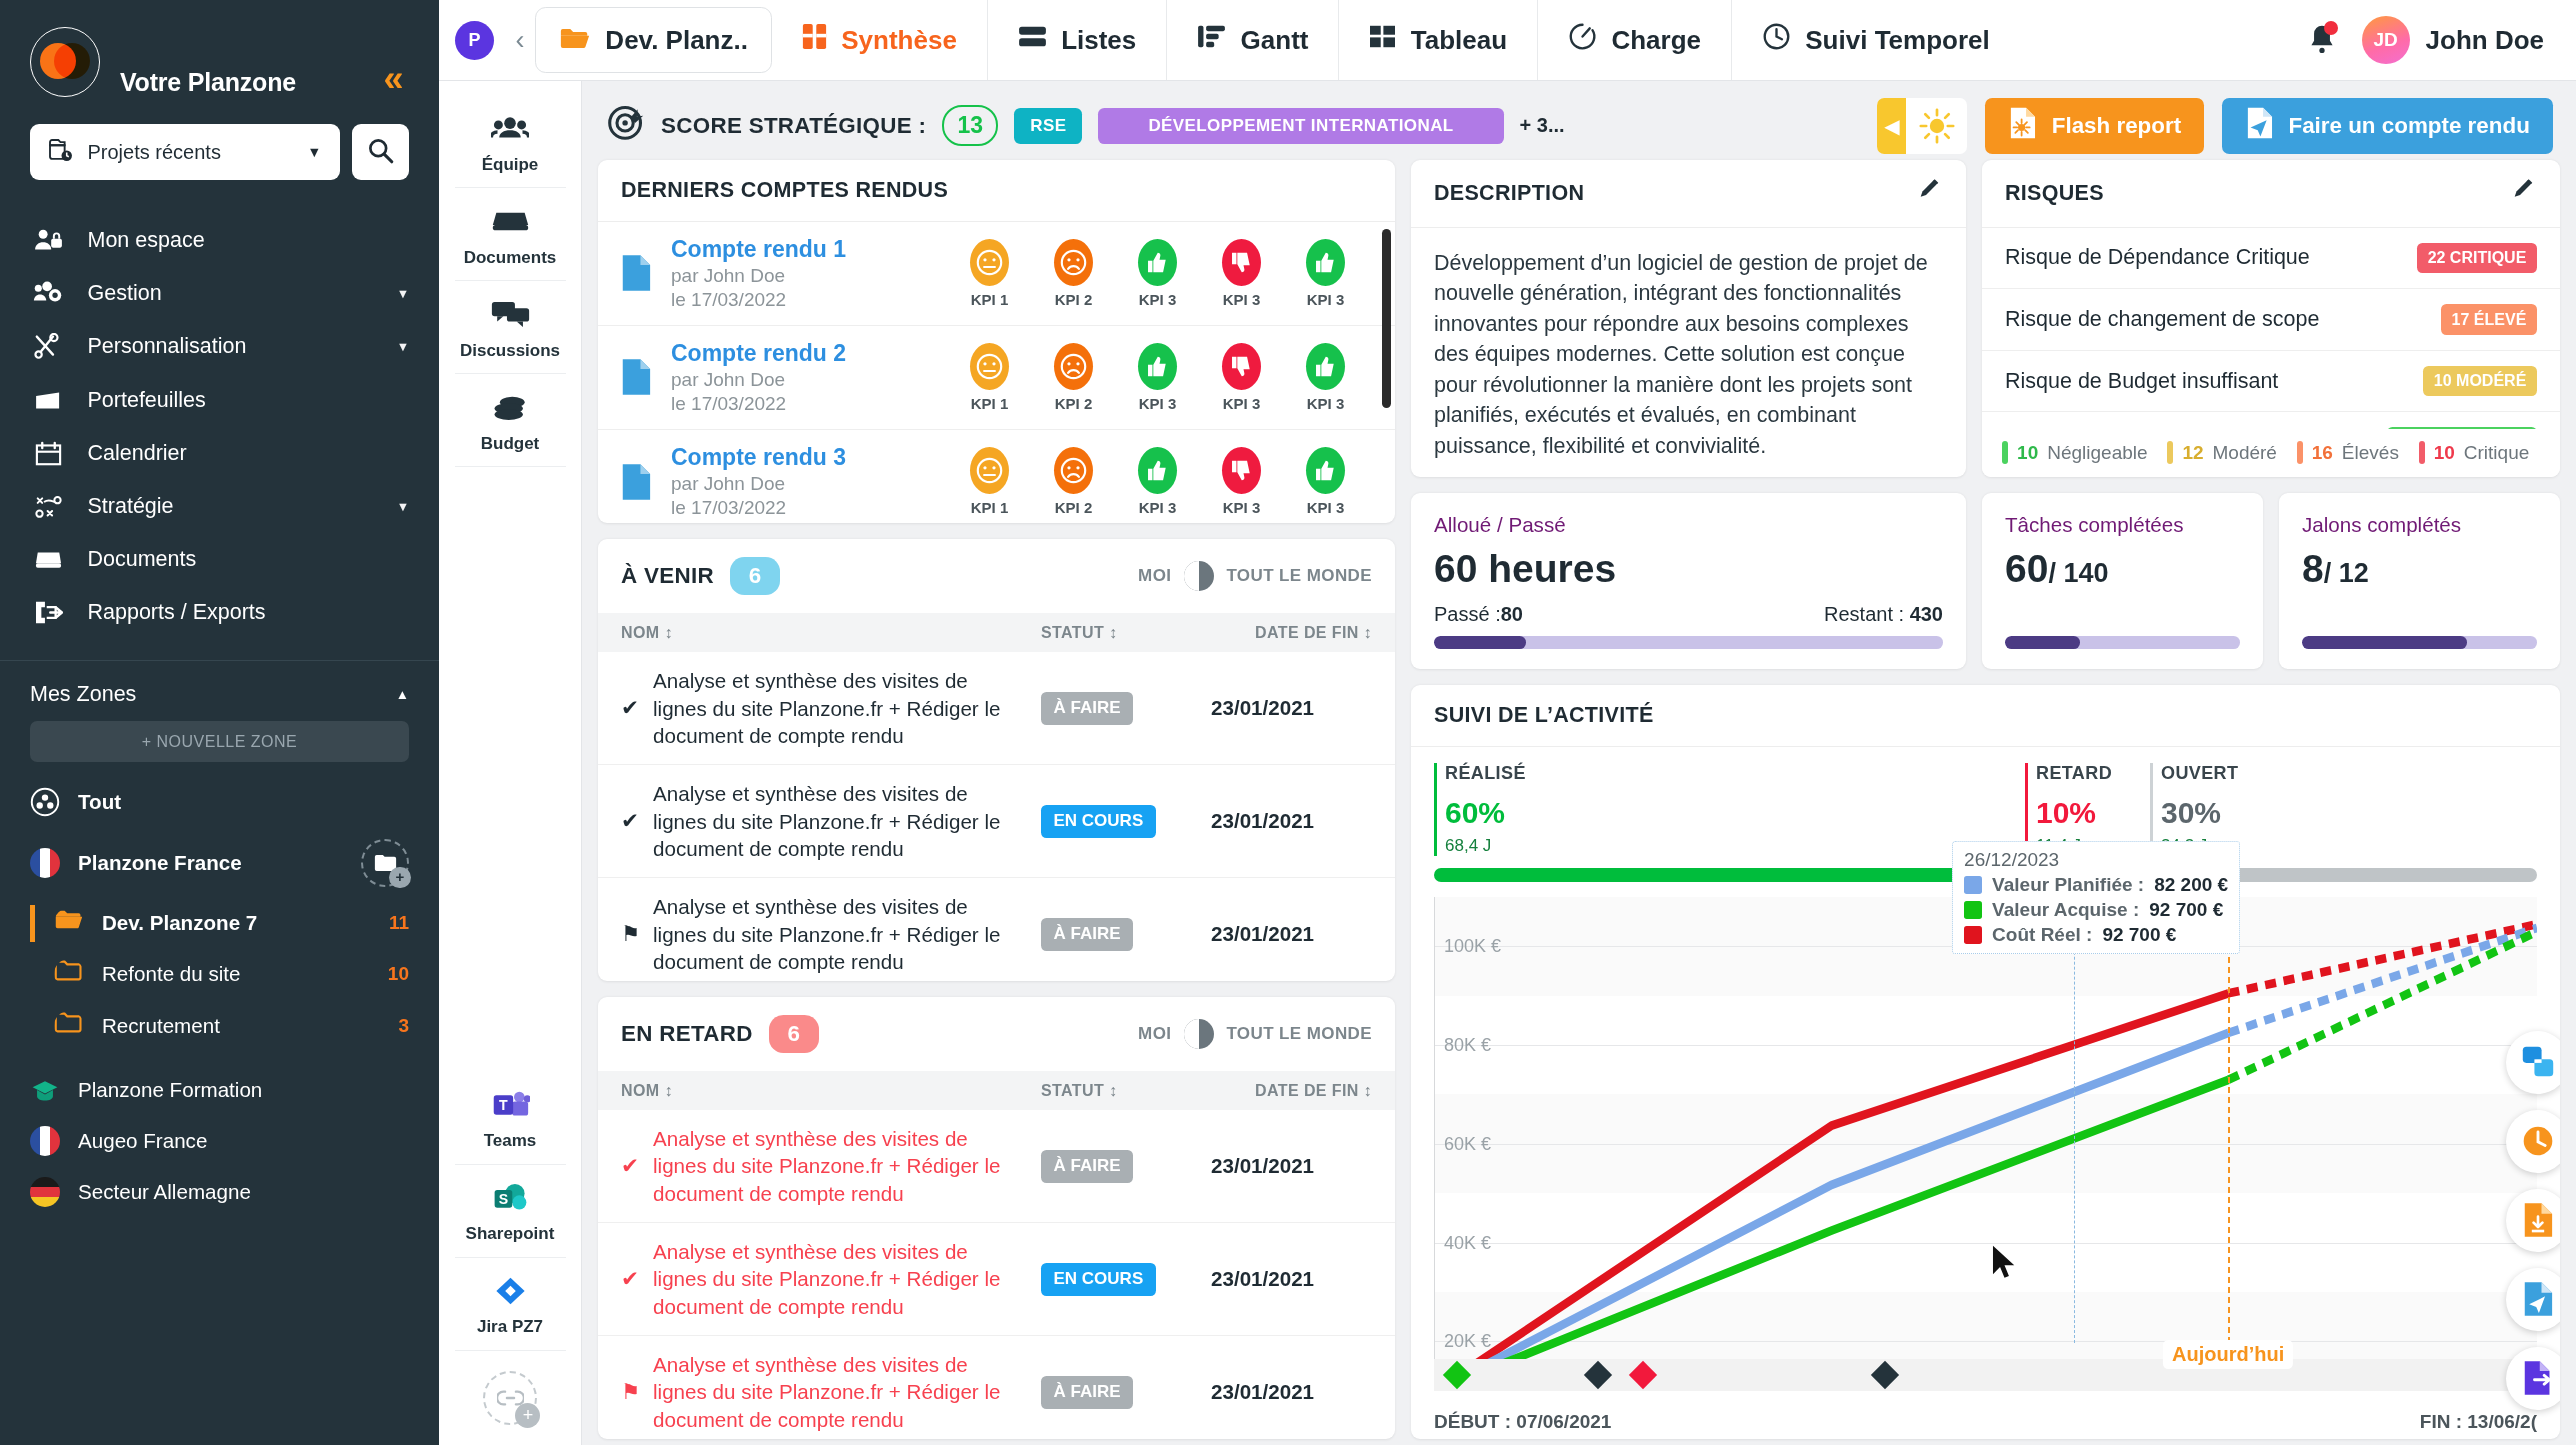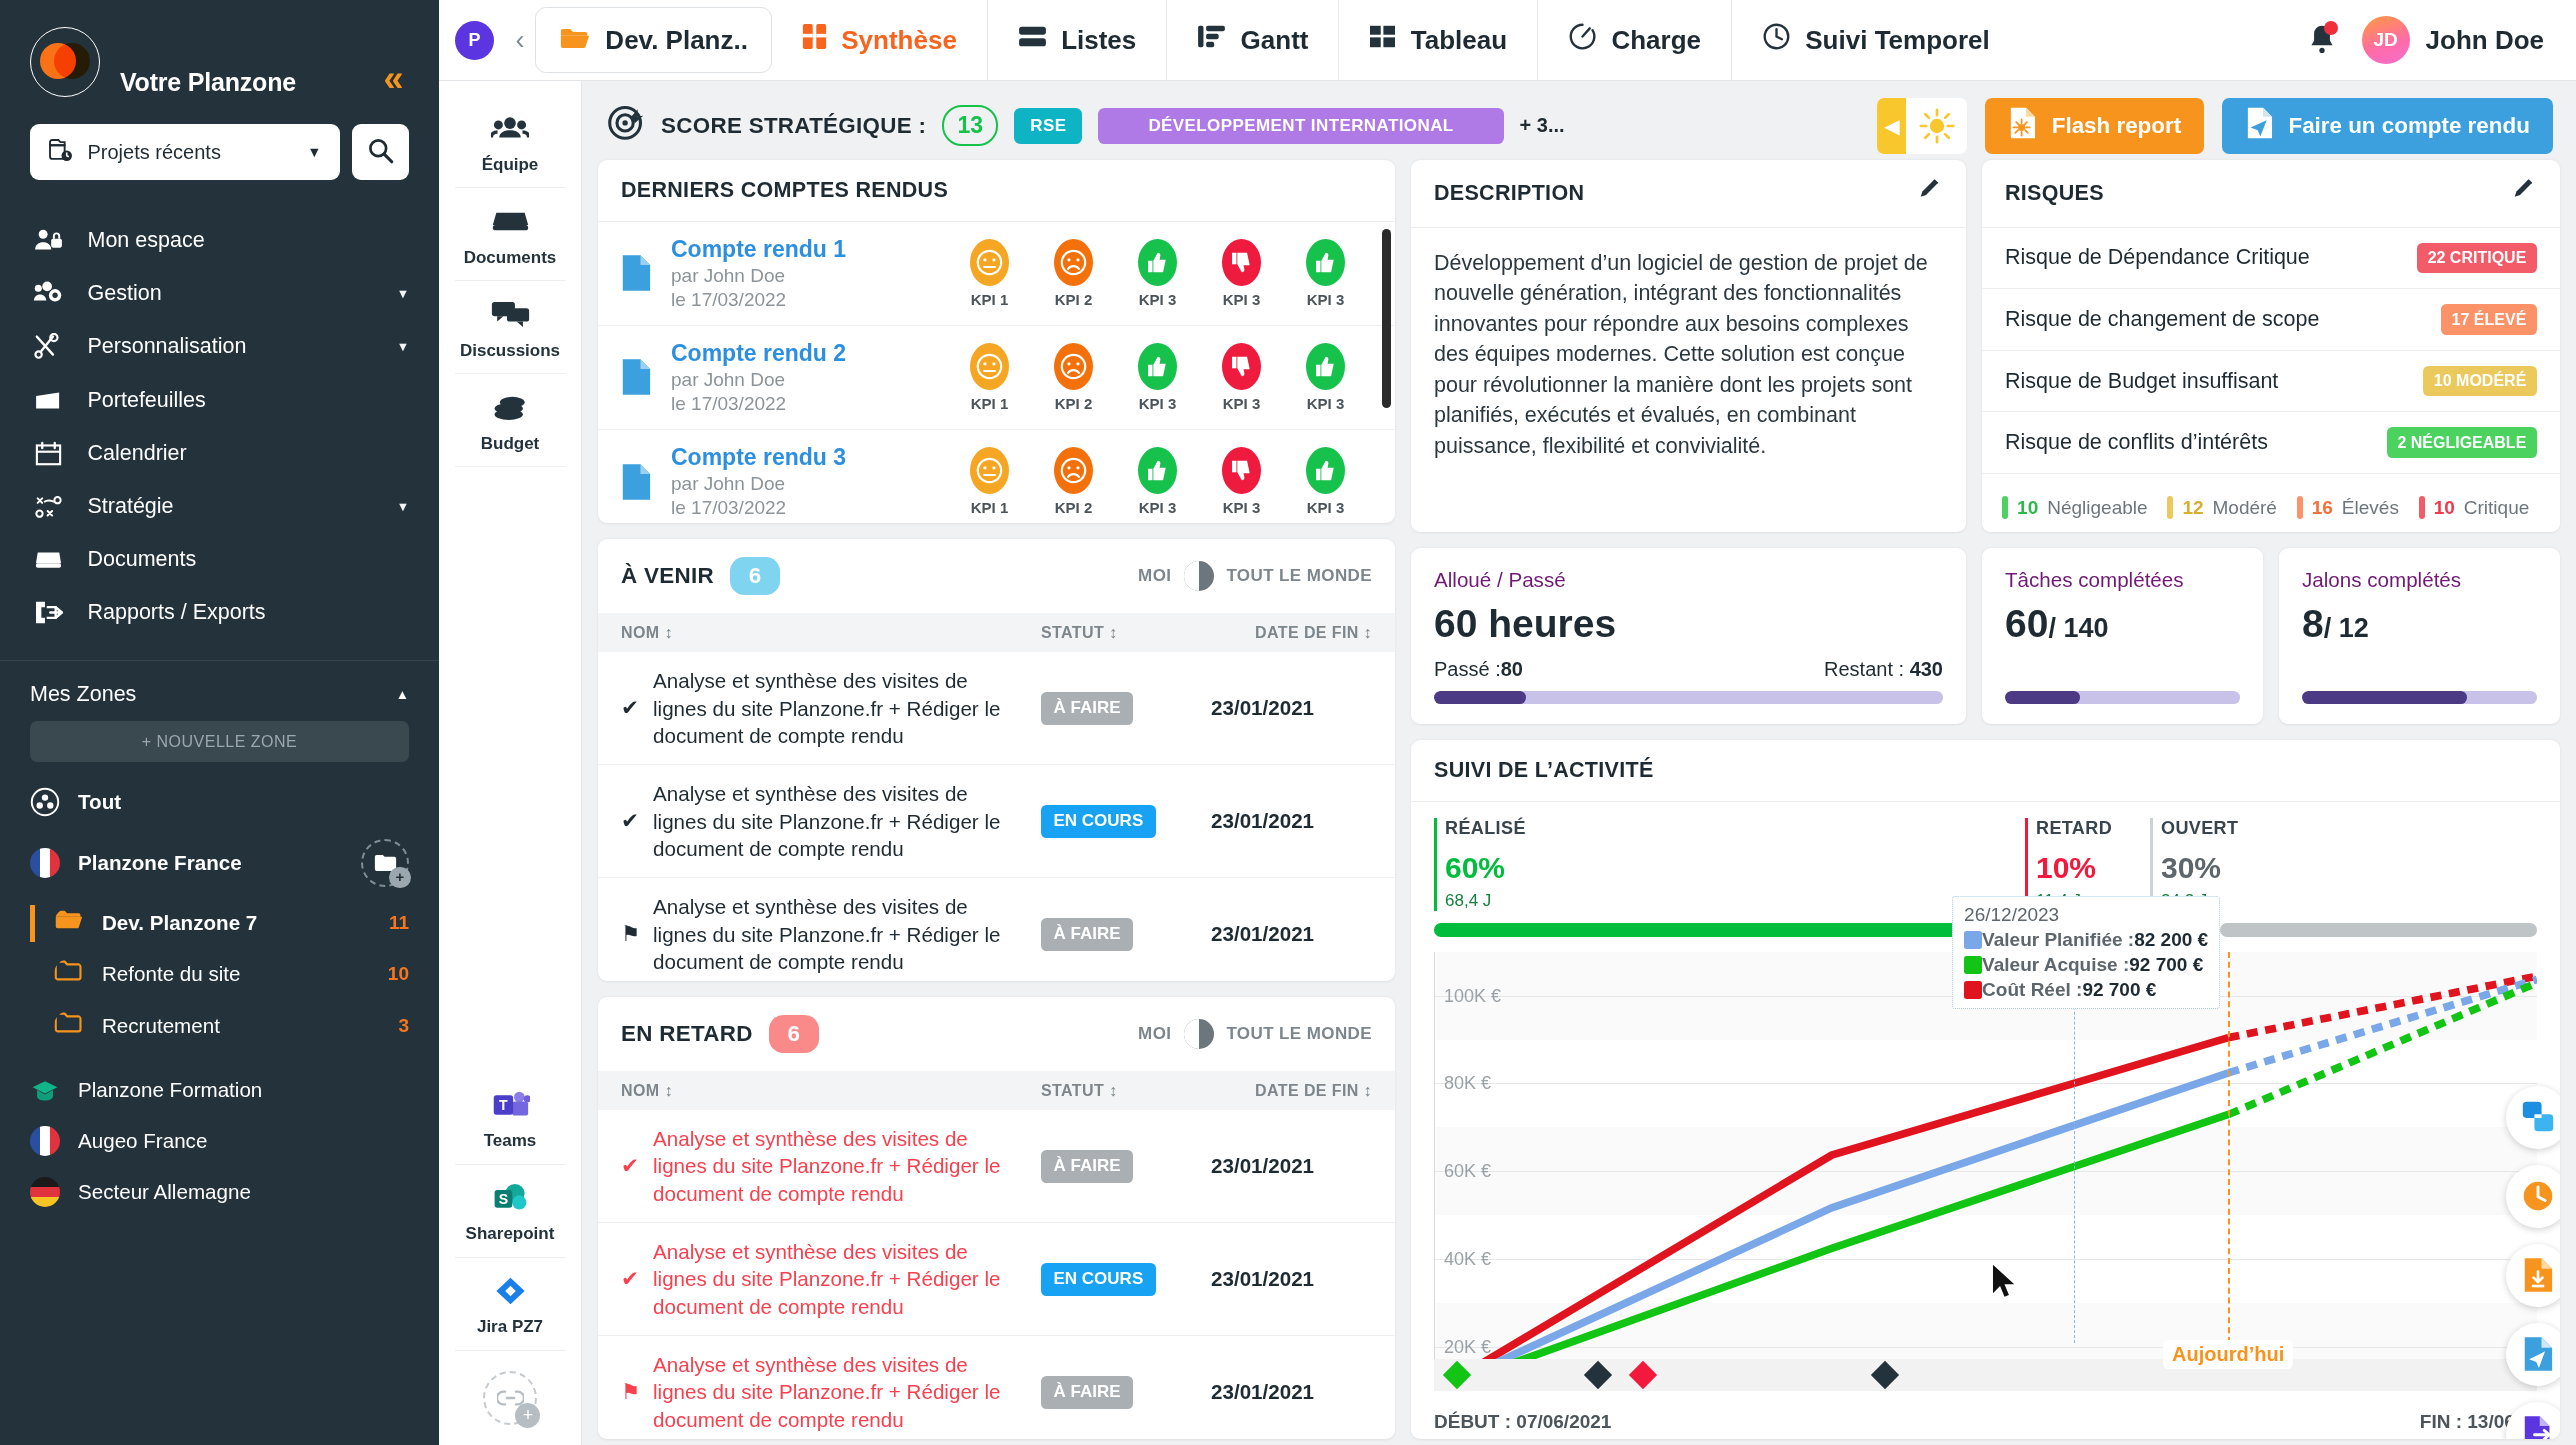--- a/index.html
+++ b/index.html
@@ -216,21 +216,21 @@
   .trow .nom { flex: 1; font-size: 20.6px; line-height: 1.35; padding-right: 18px; }
   .trow .stat { width: 170px; }
   .trow .date { width: 161px; text-align: left; font-size: 20.6px; font-weight: bold; }
   .pill { display: inline-block; border-radius: 5.4px; color: #fff; font-size: 17px; font-weight: bold; padding: 6.3px 12.5px; }
   .pill.todo { background: #a9afb3; }
   .pill.doing { background: #17a2f3; }
   .late .nom, .late .mark { color: #f7414f; }
   .late .date { color: #1f2b33; }
 
   
-  .row-desc { display: flex; gap: 16px; height: 372px; }
+  .row-desc { display: flex; gap: 16px; height: 317px; }
   .desc { width: 555px; flex: 0 0 555px; }
   .desc-body { padding: 20px 23px; font-size: 21.5px; line-height: 1.42; color: #2b3840; }
   .risks { flex: 1; min-width: 0; position: relative; }
   .risk-row { display: flex; align-items: center; padding: 15px 23px; border-bottom: 0.9px solid #eeeeee; }
   .risk-row .nm { font-size: 21.5px; flex: 1; }
   .rpill { border-radius: 5.4px; color: #fff; font-size: 16px; font-weight: bold; padding: 6.3px 10.7px; white-space: nowrap; }
   .risk-legend {
     position: absolute; left: 0; right: 0; bottom: 0; background: #fff; display: flex; align-items: center;
     gap: 9px; padding: 12.5px 20px; font-size: 19px;
   }
@@ -274,21 +274,21 @@
   .today-lbl {
     position: absolute; background: #fff; color: #f7941d; font-size: 20px; font-weight: bold;
     padding: 2.7px 9px; border-radius: 5.4px; transform: translateX(-50%); white-space: nowrap;
   }
   .hover-line { position: absolute; top: 0; bottom: 48px; border-left: 1.8px dashed #8ab9e0; }
   .tooltip {
     position: absolute; background: #fff; border: 1.8px dotted #a9cdea; border-radius: 3.6px;
     padding: 7.2px 10.7px; font-size: 19px; color: #5c666c; white-space: nowrap;
   }
   .tooltip .dt { margin-bottom: 3.6px; }
-  .tooltip .ln { display: flex; align-items: center; gap: 0; font-weight: bold; margin-top: 2.7px; }
+  .tooltip .ln { display: flex; align-items: center; gap: 10px; font-weight: bold; margin-top: 2.7px; }
   .tooltip .sw { width: 18px; height: 18px; border-radius: 2.7px; }
   .tooltip .val { color: #1f2b33; }
 
   .fabs { position: absolute; right: -32px; top: 134px; display: flex; flex-direction: column; gap: 16px; z-index: 5; }
   .fab {
     width: 63px; height: 63px; border-radius: 50%; background: #fff; box-shadow: 0 1.8px 7.2px rgba(0,0,0,.18);
     display: flex; align-items: center; justify-content: center; cursor: pointer;
   }
 </style>
 </head>

